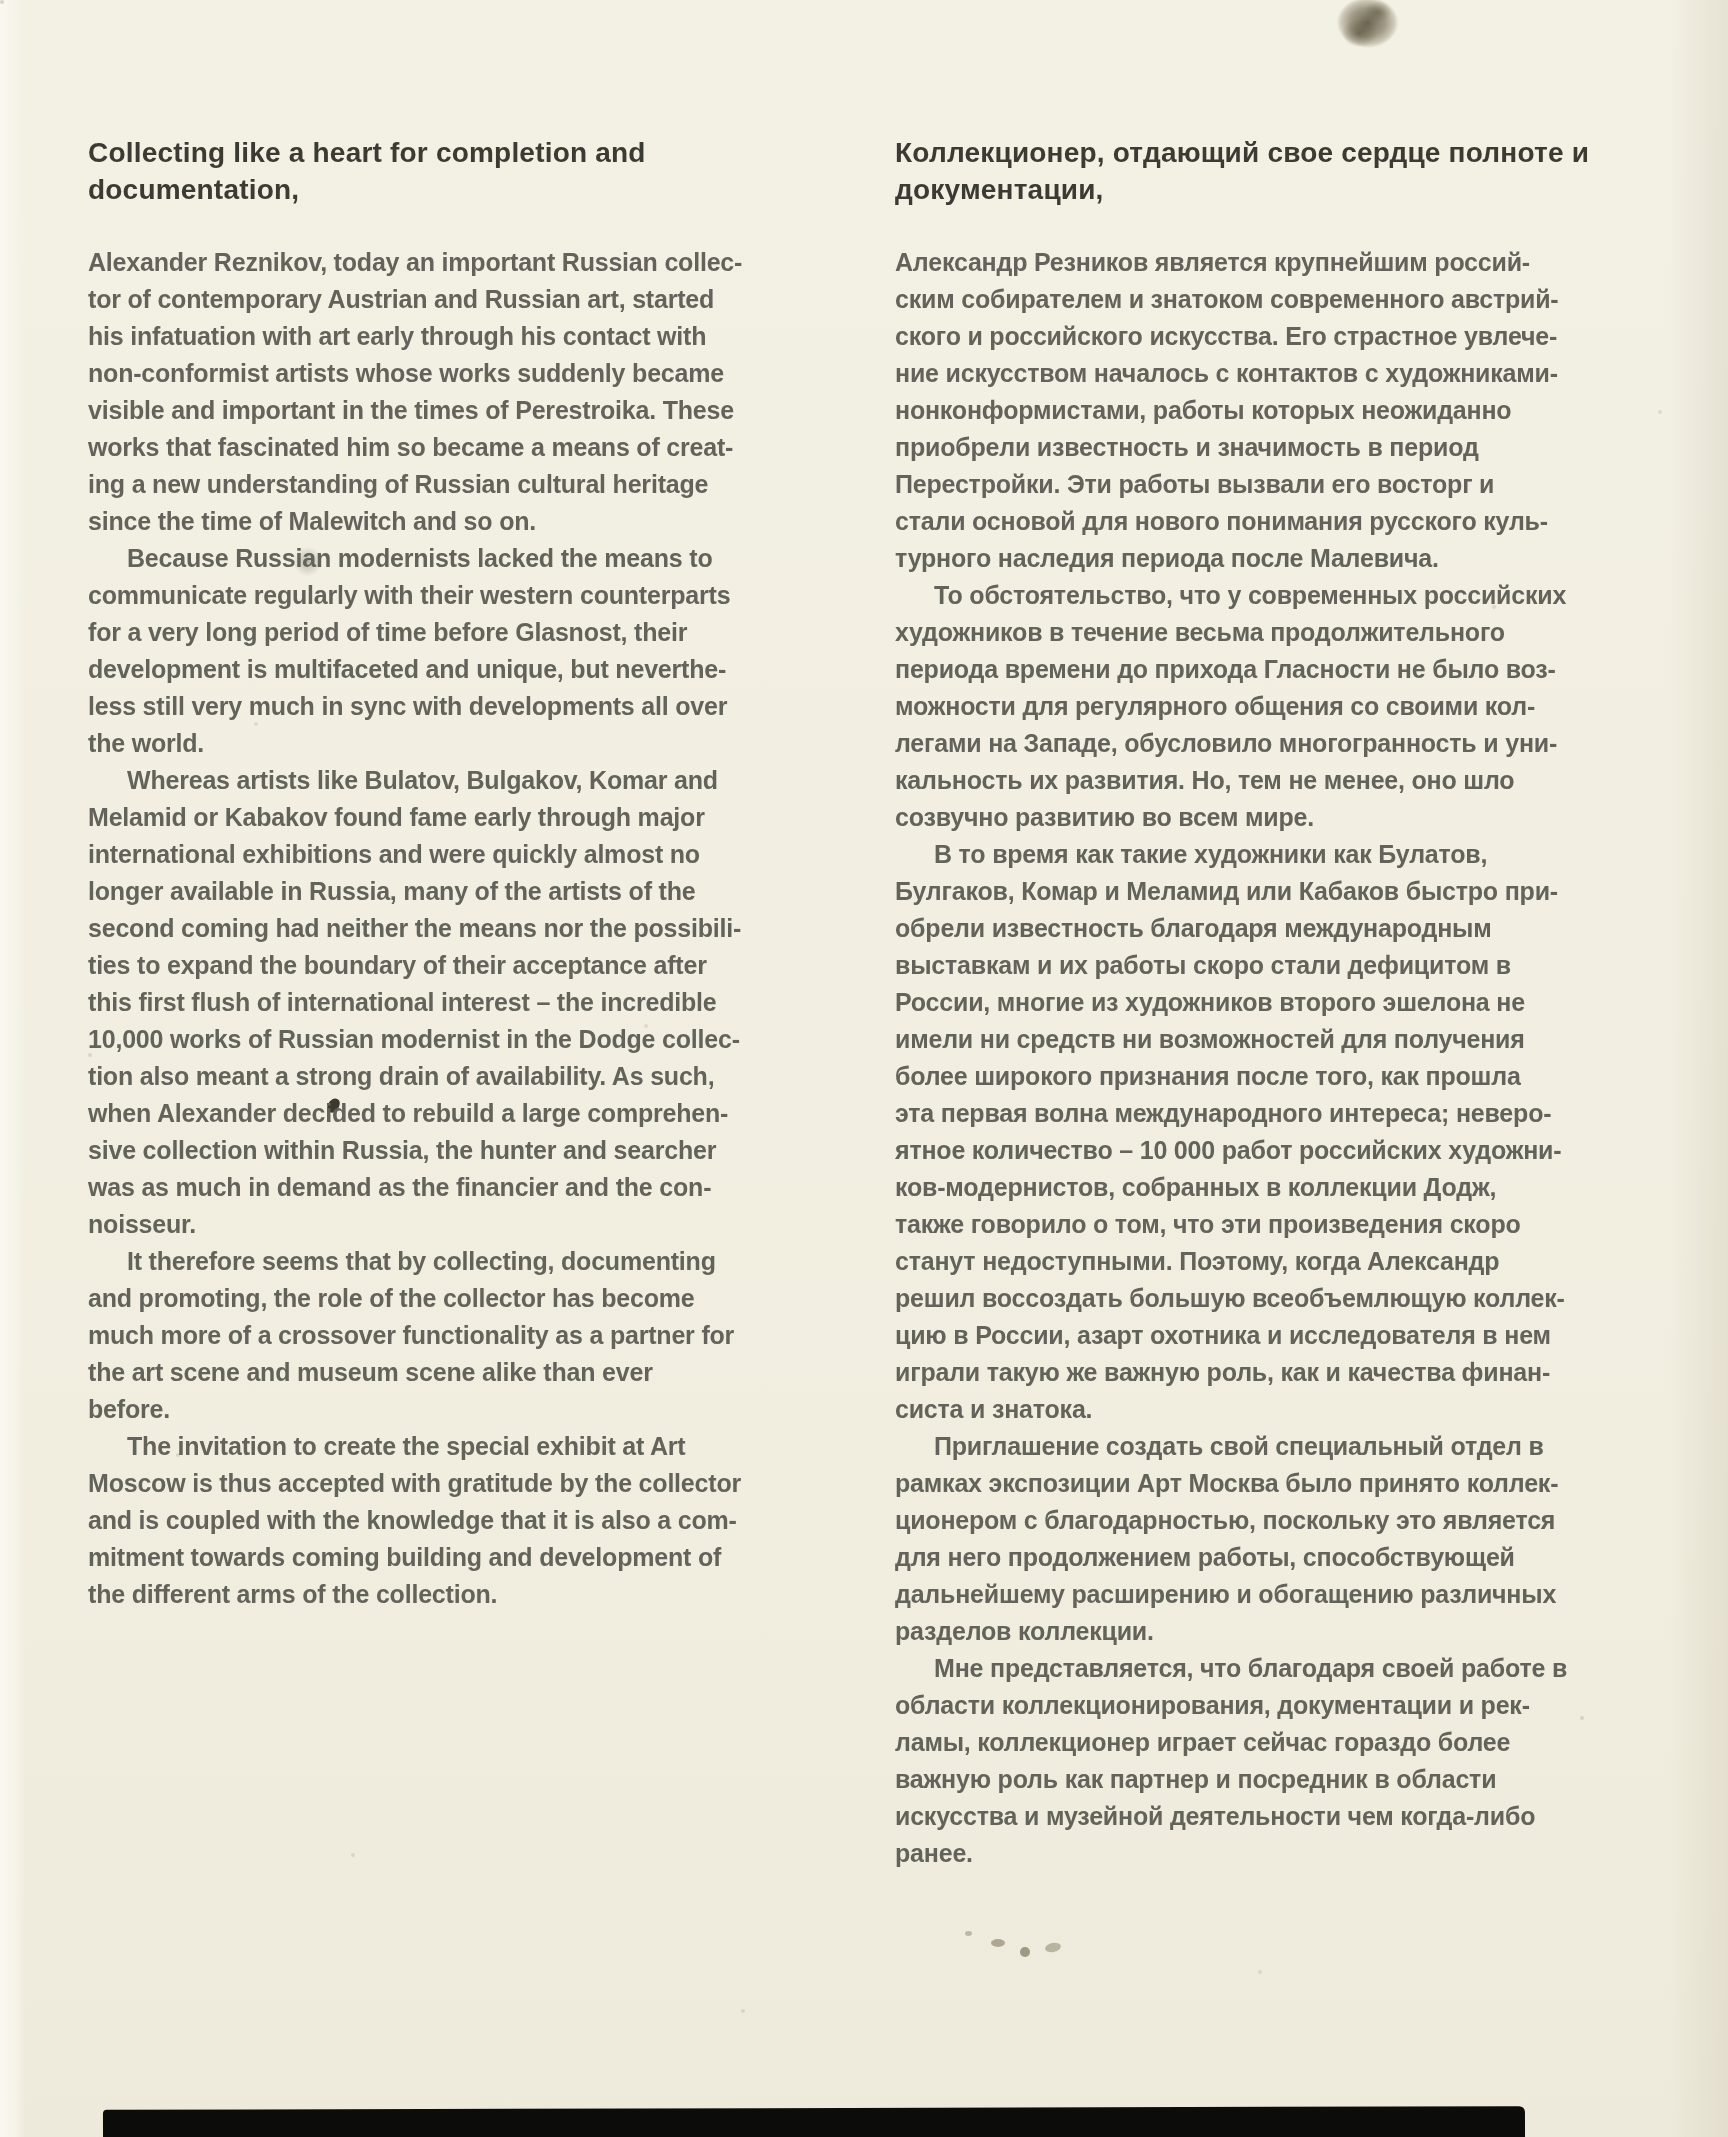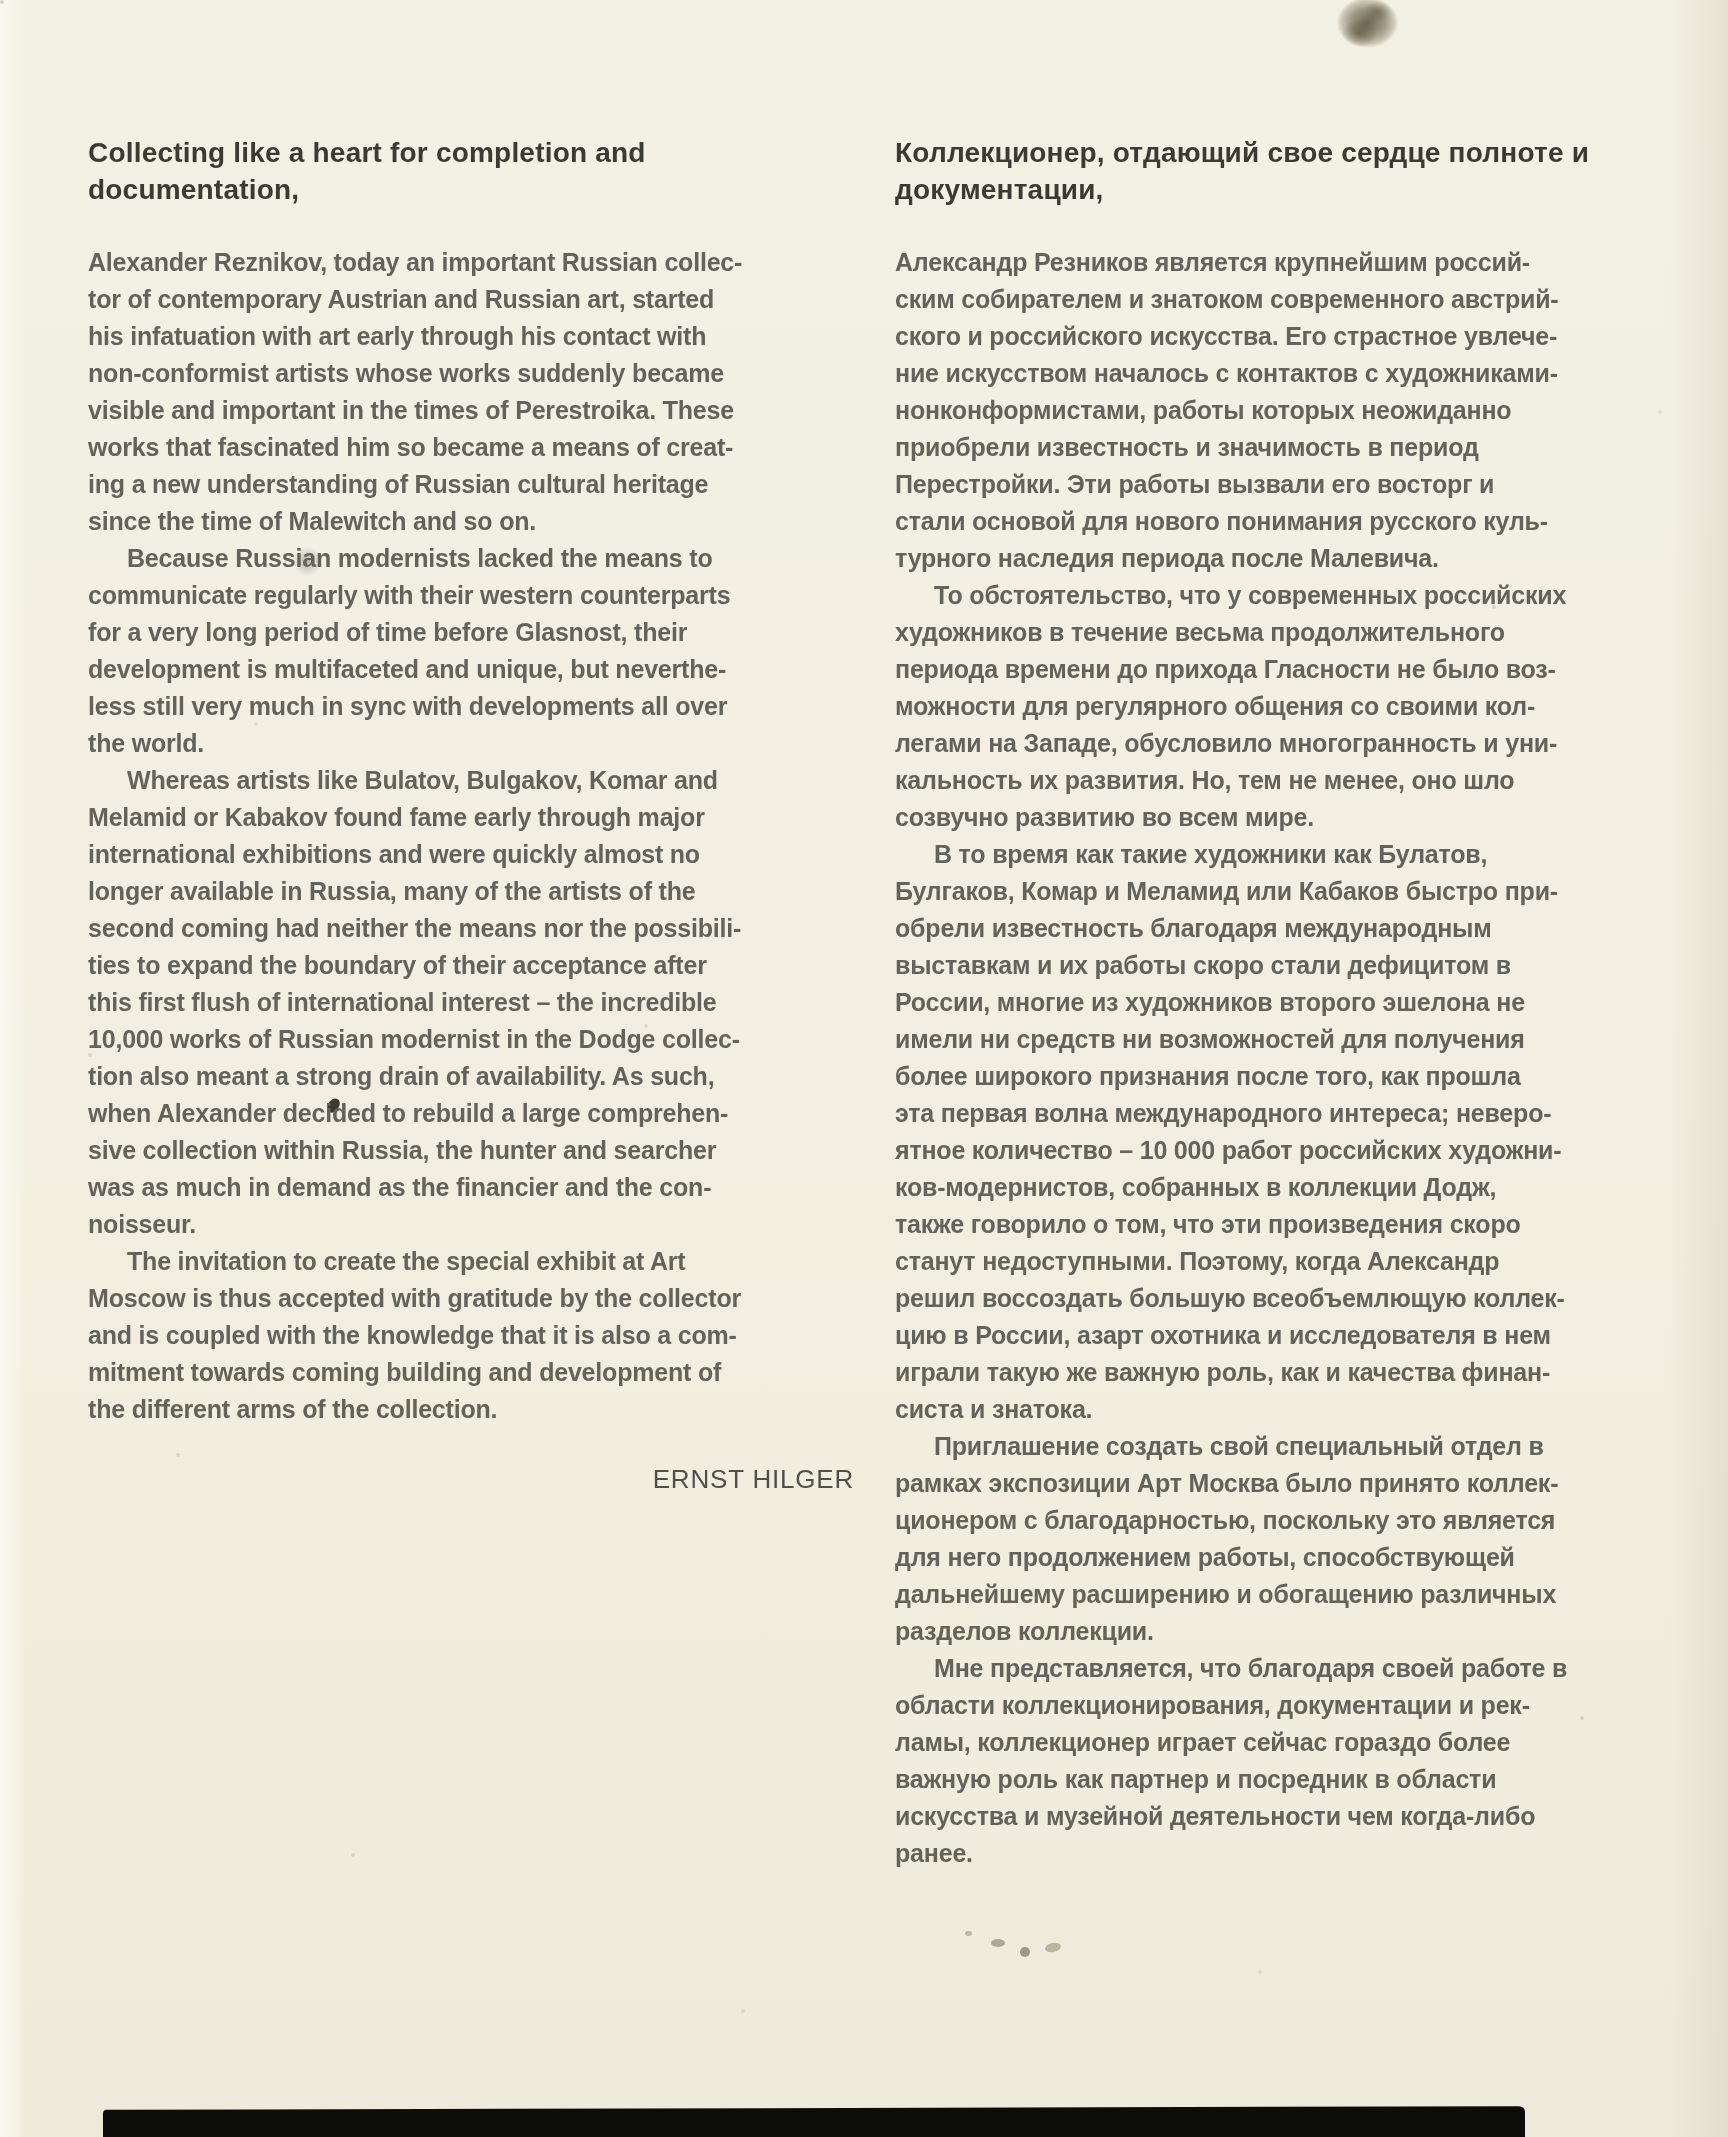--- a/index.html
+++ b/index.html
@@ -116,27 +116,31 @@
 longer available in Russia, many of the artists of the
 second coming had neither the means nor the possibili-
 ties to expand the boundary of their acceptance after
 this first flush of international interest – the incredible
 10,000 works of Russian modernist in the Dodge collec-
 tion also meant a strong drain of availability. As such,
 when Alexander decided to rebuild a large comprehen-
 sive collection within Russia, the hunter and searcher
 was as much in demand as the financier and the con-
 noisseur.</p>
+      <p class="indent">It therefore seems that by collecting, documenting
+and promoting, the role of the collector has become
+much more of a crossover functionality as a partner for
+the art scene and museum scene alike than ever
+before.</p>
       <p class="indent">The invitation to create the special exhibit at Art
 Moscow is thus accepted with gratitude by the collector
 and is coupled with the knowledge that it is also a com-
 mitment towards coming building and development of
 the different arms of the collection.</p>
     </div>
-    <div class="signature">ERNST HILGER</div>
   </div>
 
   <div class="col col-right">
     <h1 class="heading">Коллекционер, отдающий свое сердце полноте и
 документации,</h1>
     <div class="body-text">
       <p>Александр Резников является крупнейшим россий-
 ским собирателем и знатоком современного австрий-
 ского и российского искусства. Его страстное увлече-
 ние искусством началось с контактов с художниками-

